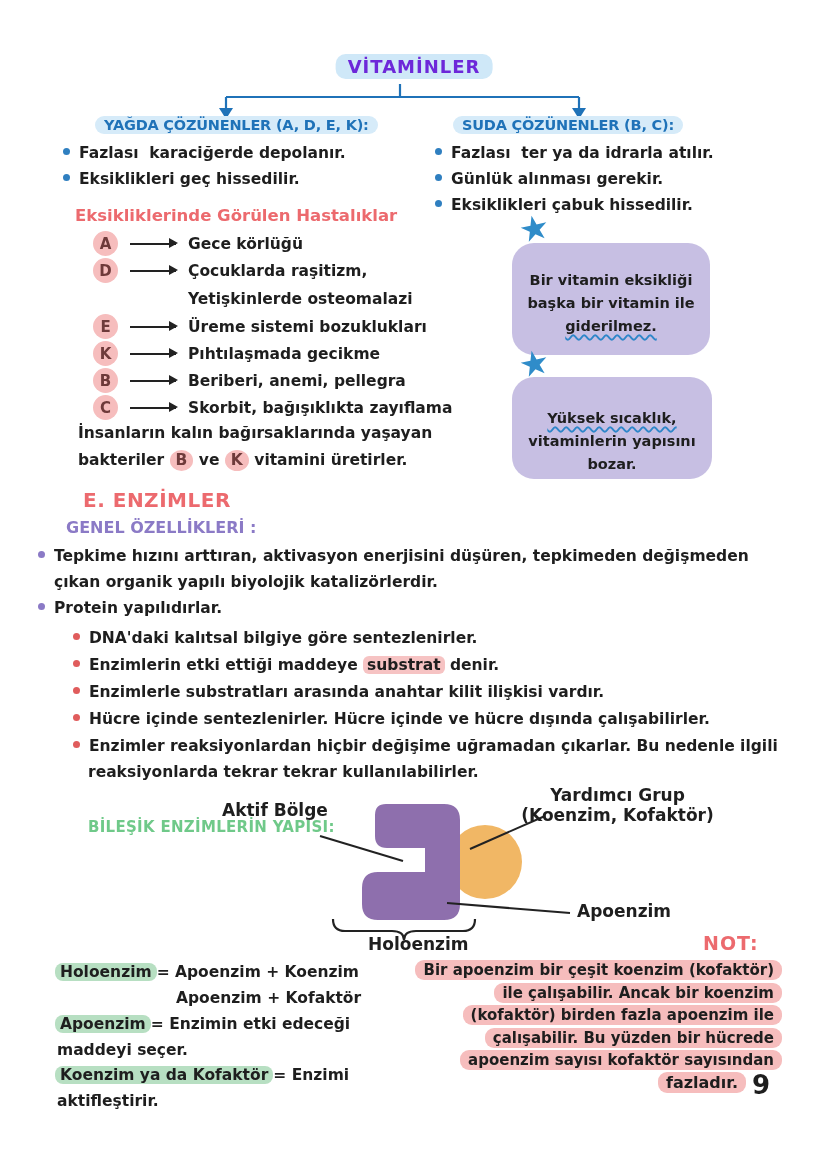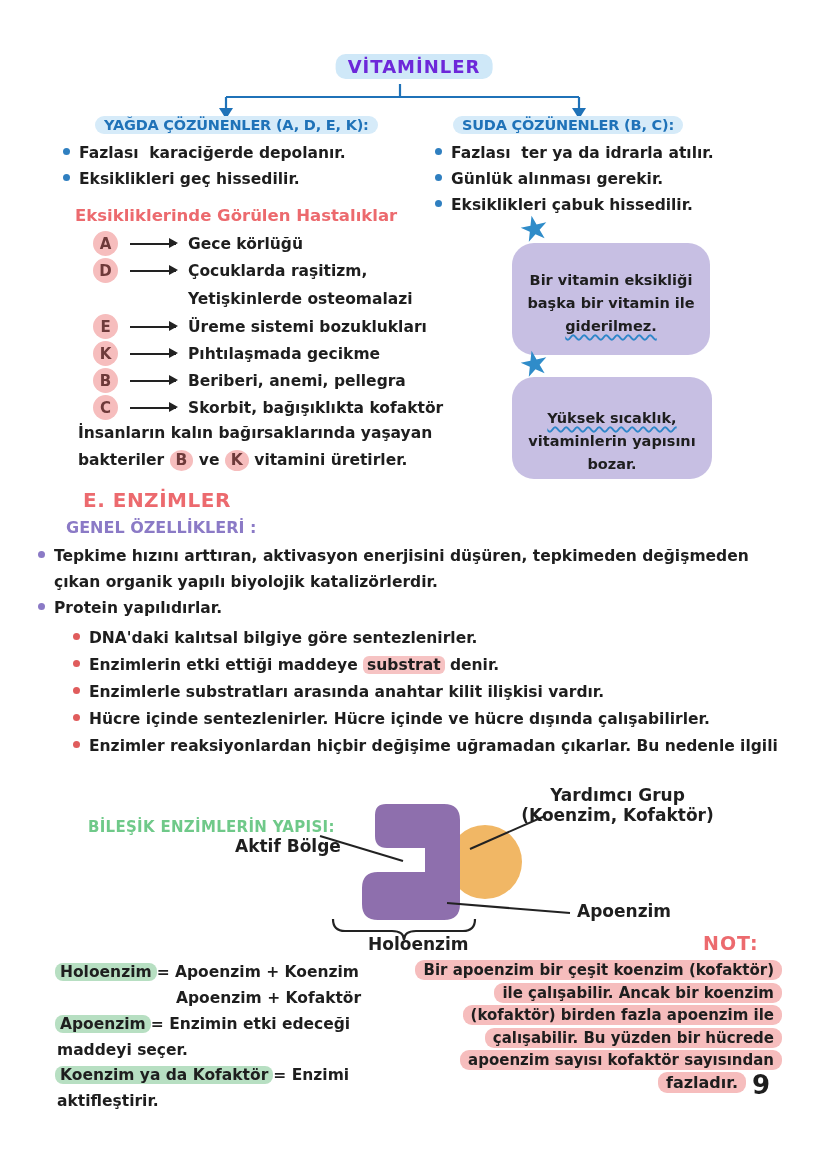--- a/index.html
+++ b/index.html
@@ -126,21 +126,21 @@
     <span class="vdisease">Pıhtılaşmada gecikme</span>
   </div>
   <div class="vrow" style="left:93px; top:368px;">
     <span class="vletter">B</span>
     <span class="varrow"></span>
     <span class="vdisease">Beriberi, anemi, pellegra</span>
   </div>
   <div class="vrow" style="left:93px; top:395px;">
     <span class="vletter">C</span>
     <span class="varrow"></span>
-    <span class="vdisease">Skorbit, bağışıklıkta kofaktör</span>
+    <span class="vdisease">Skorbit, bağışıklıkta zayıflama</span>
   </div>
 
   <div class="bline" style="left:78px; top:424px;"><span>İnsanların kalın bağırsaklarında yaşayan</span></div>
   <div class="bline" style="left:78px; top:450px;">
     <span>bakteriler </span><span class="inline-circ">B</span><span> ve </span><span class="inline-circ">K</span><span> vitamini üretirler.</span>
   </div>
 
   <div class="note-box" style="left:512px; top:243px; width:198px; height:112px; padding-top:26px;">
     <div>Bir vitamin eksikliği</div>
     <div>başka bir vitamin ile</div>
@@ -160,23 +160,24 @@
 
   <div class="bline" style="left:38px; top:547px;"><span class="dot dot-purple"></span><span>Tepkime hızını arttıran, aktivasyon enerjisini düşüren, tepkimeden değişmeden</span></div>
   <div class="bline" style="left:54px; top:573px;"><span>çıkan organik yapılı biyolojik katalizörlerdir.</span></div>
   <div class="bline" style="left:38px; top:599px;"><span class="dot dot-purple"></span><span>Protein yapılıdırlar.</span></div>
 
   <div class="bline" style="left:73px; top:629px;"><span class="dot dot-red"></span><span>DNA'daki kalıtsal bilgiye göre sentezlenirler.</span></div>
   <div class="bline" style="left:73px; top:656px;"><span class="dot dot-red"></span><span>Enzimlerin etki ettiği maddeye </span><span class="hl-pink-sm">substrat</span><span> denir.</span></div>
   <div class="bline" style="left:73px; top:683px;"><span class="dot dot-red"></span><span>Enzimlerle substratları arasında anahtar kilit ilişkisi vardır.</span></div>
   <div class="bline" style="left:73px; top:737px;"><span class="dot dot-red"></span><span>Enzimler reaksiyonlardan hiçbir değişime uğramadan çıkarlar. Bu nedenle ilgili</span></div>
   <div class="bline" style="left:73px; top:710px;"><span class="dot dot-red"></span><span>Hücre içinde sentezlenirler. Hücre içinde ve hücre dışında çalışabilirler.</span></div>
+  <div class="bline" style="left:88px; top:763px;"><span>reaksiyonlarda tekrar tekrar kullanılabilirler.</span></div>
 
   <div class="sechead-green" style="left:88px; top:788px; font-size:15px; letter-spacing:0.3px;margin-top:30px;"><span>BİLEŞİK ENZİMLERİN YAPISI:</span></div>
-  <div class="dlabel" style="left:222px; top:836px;margin-left:13px;"><span>Aktif Bölge</span></div>
+  <div class="dlabel" style="left:222px; top:800px;"><span>Aktif Bölge</span></div>
   <div class="abs" style="left:520px; top:785px; width:195px; text-align:center; font-size:17px; font-weight:bold;">
     <div>Yardımcı Grup</div>
     <div>(Koenzim, Kofaktör)</div>
   </div>
   <div class="dlabel" style="left:577px; top:901px;"><span>Apoenzim</span></div>
   <div class="dlabel" style="left:368px; top:934px;"><span>Holoenzim</span></div>
   <div class="not-head" style="left:703px; top:932px;"><span>NOT:</span></div>
 
   <div class="defs-line" style="left:55px; top:963px;"><span class="hl-green">Holoenzim</span><span>= Apoenzim + Koenzim</span></div>
   <div class="defs-line" style="left:176px; top:989px;"><span>Apoenzim + Kofaktör</span></div>

